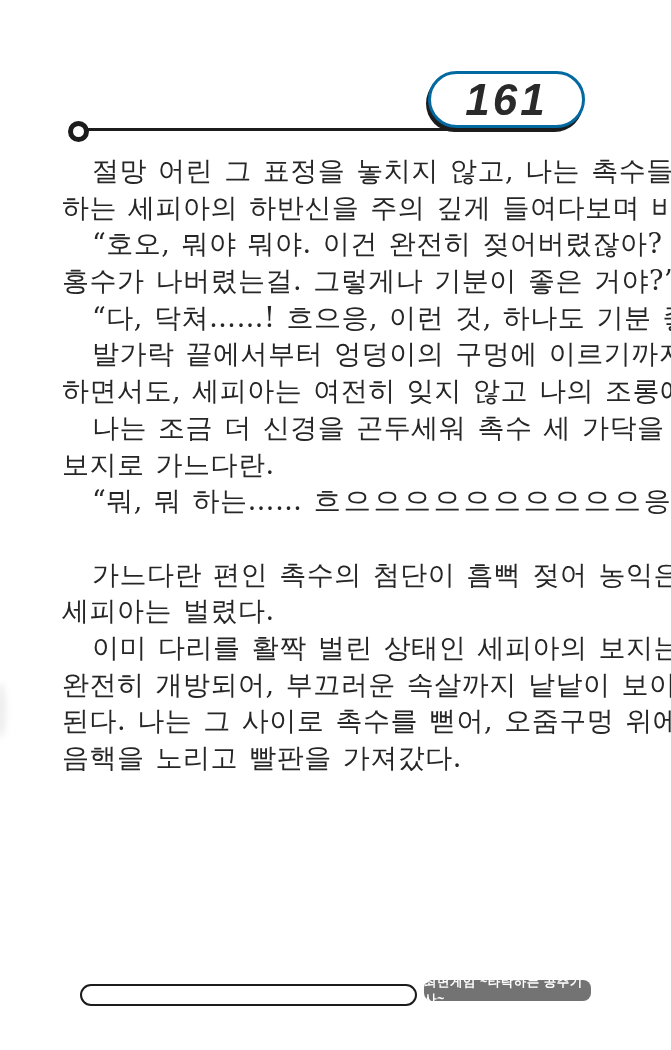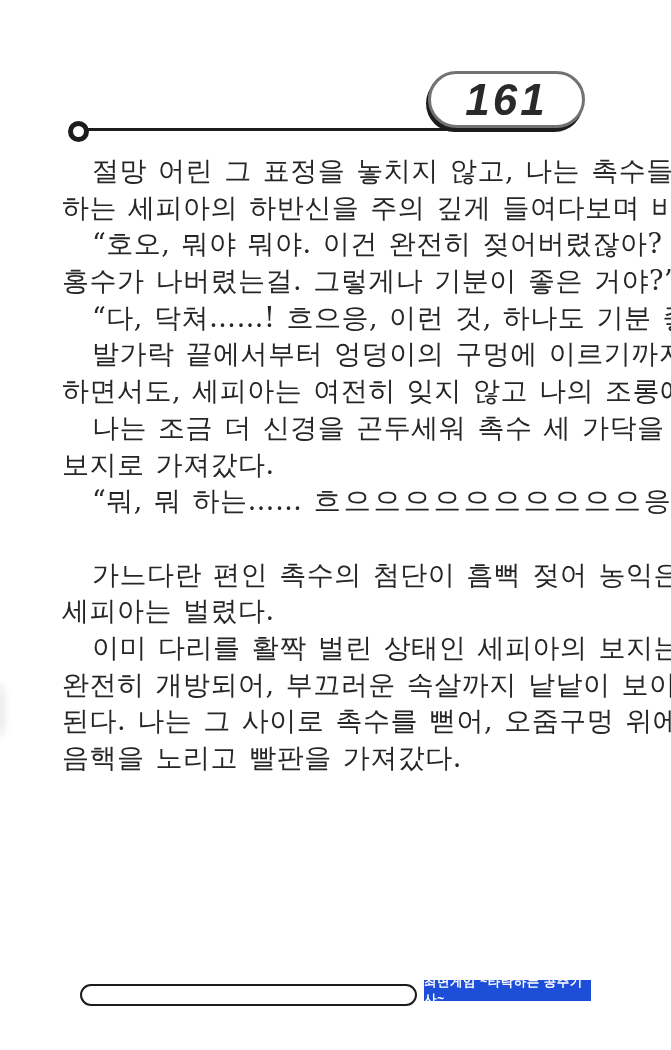--- a/index.html
+++ b/index.html
@@ -18,21 +18,21 @@
     background:#fff;
   }
   .rule{
     position:absolute;left:86px;top:128px;
     width:368px;height:3px;background:#1c1c1c;
   }
   .pagenum{
     position:absolute;left:428px;top:71px;
     width:151px;height:51px;
     background:#fff;
-    border:3px solid #737373;
+    border:3px solid #0369a1;
     border-radius:29px;
     box-shadow:-2px 4px 0 0 #1c1c1c;
     display:flex;align-items:center;justify-content:center;
     font-family:"Liberation Sans",sans-serif;
     font-style:italic;font-weight:700;font-size:44px;
     letter-spacing:3px;color:#2a2a2a;
   }
   
   .text{
     position:absolute;left:62px;top:153px;width:560px;
@@ -44,21 +44,21 @@
   .line .em{letter-spacing:3px;}
   
   .footer-pill{
     position:absolute;left:80px;top:984px;
     width:333px;height:18px;
     background:#fff;border:2px solid #1c1c1c;border-radius:12px;
   }
   .series-badge{
     position:absolute;left:424px;top:980px;
     width:167px;height:21px;
-    background:#1d4ed8;border-radius:0;
+    background:#737373;border-radius:8px;
     display:flex;align-items:center;justify-content:center;
     font-family:"Liberation Sans",sans-serif;
     font-weight:600;font-size:12.5px;color:#ffffff;
     letter-spacing:0.5px;
   }
   
   .smudge{
     position:absolute;left:-4px;top:683px;
     width:10px;height:55px;
     background:#ededed;border-radius:50%;
@@ -78,21 +78,21 @@
 
   <main class="text" id="body-text">
       <div class="line indent">절망 어린 그 표정을 놓치지 않고, 나는 촉수들에 농락당</div>
       <div class="line">하는 세피아의 하반신을 주의 깊게 들여다보며 비웃는다.</div>
       <div class="line indent">“호오, 뭐야 뭐야. 이건 완전히 젖어버렸잖아? 완전히</div>
       <div class="line">홍수가 나버렸는걸. 그렇게나 기분이 좋은 거야?”</div>
       <div class="line indent">“다, 닥쳐……! 흐으응, 이런 것, 하나도 기분 좋지 않다</div>
       <div class="line indent">발가락 끝에서부터 엉덩이의 구멍에 이르기까지 희롱당</div>
       <div class="line">하면서도, 세피아는 여전히 잊지 않고 나의 조롱에 반발해</div>
       <div class="line indent">나는 조금 더 신경을 곤두세워 촉수 세 가닥을 세피아의</div>
-      <div class="line">보지로 가져갔다.</div>
+      <div class="line">보지로 가느다란.</div>
       <div class="line indent"><span>“뭐, 뭐 하는…… </span><span class="em">흐으으으으으으으으으으응</span></div>
       <div class="line"></div>
       <div class="line indent">가느다란 편인 촉수의 첨단이 흠뻑 젖어 농익은 음순을</div>
       <div class="line">세피아는 벌렸다.</div>
       <div class="line indent">이미 다리를 활짝 벌린 상태인 세피아의 보지는 그것으로</div>
       <div class="line">완전히 개방되어, 부끄러운 속살까지 낱낱이 보이는 상태가</div>
       <div class="line">된다. 나는 그 사이로 촉수를 뻗어, 오줌구멍 위에 위치한</div>
       <div class="line">음핵을 노리고 빨판을 가져갔다.</div>
     </main>
 

